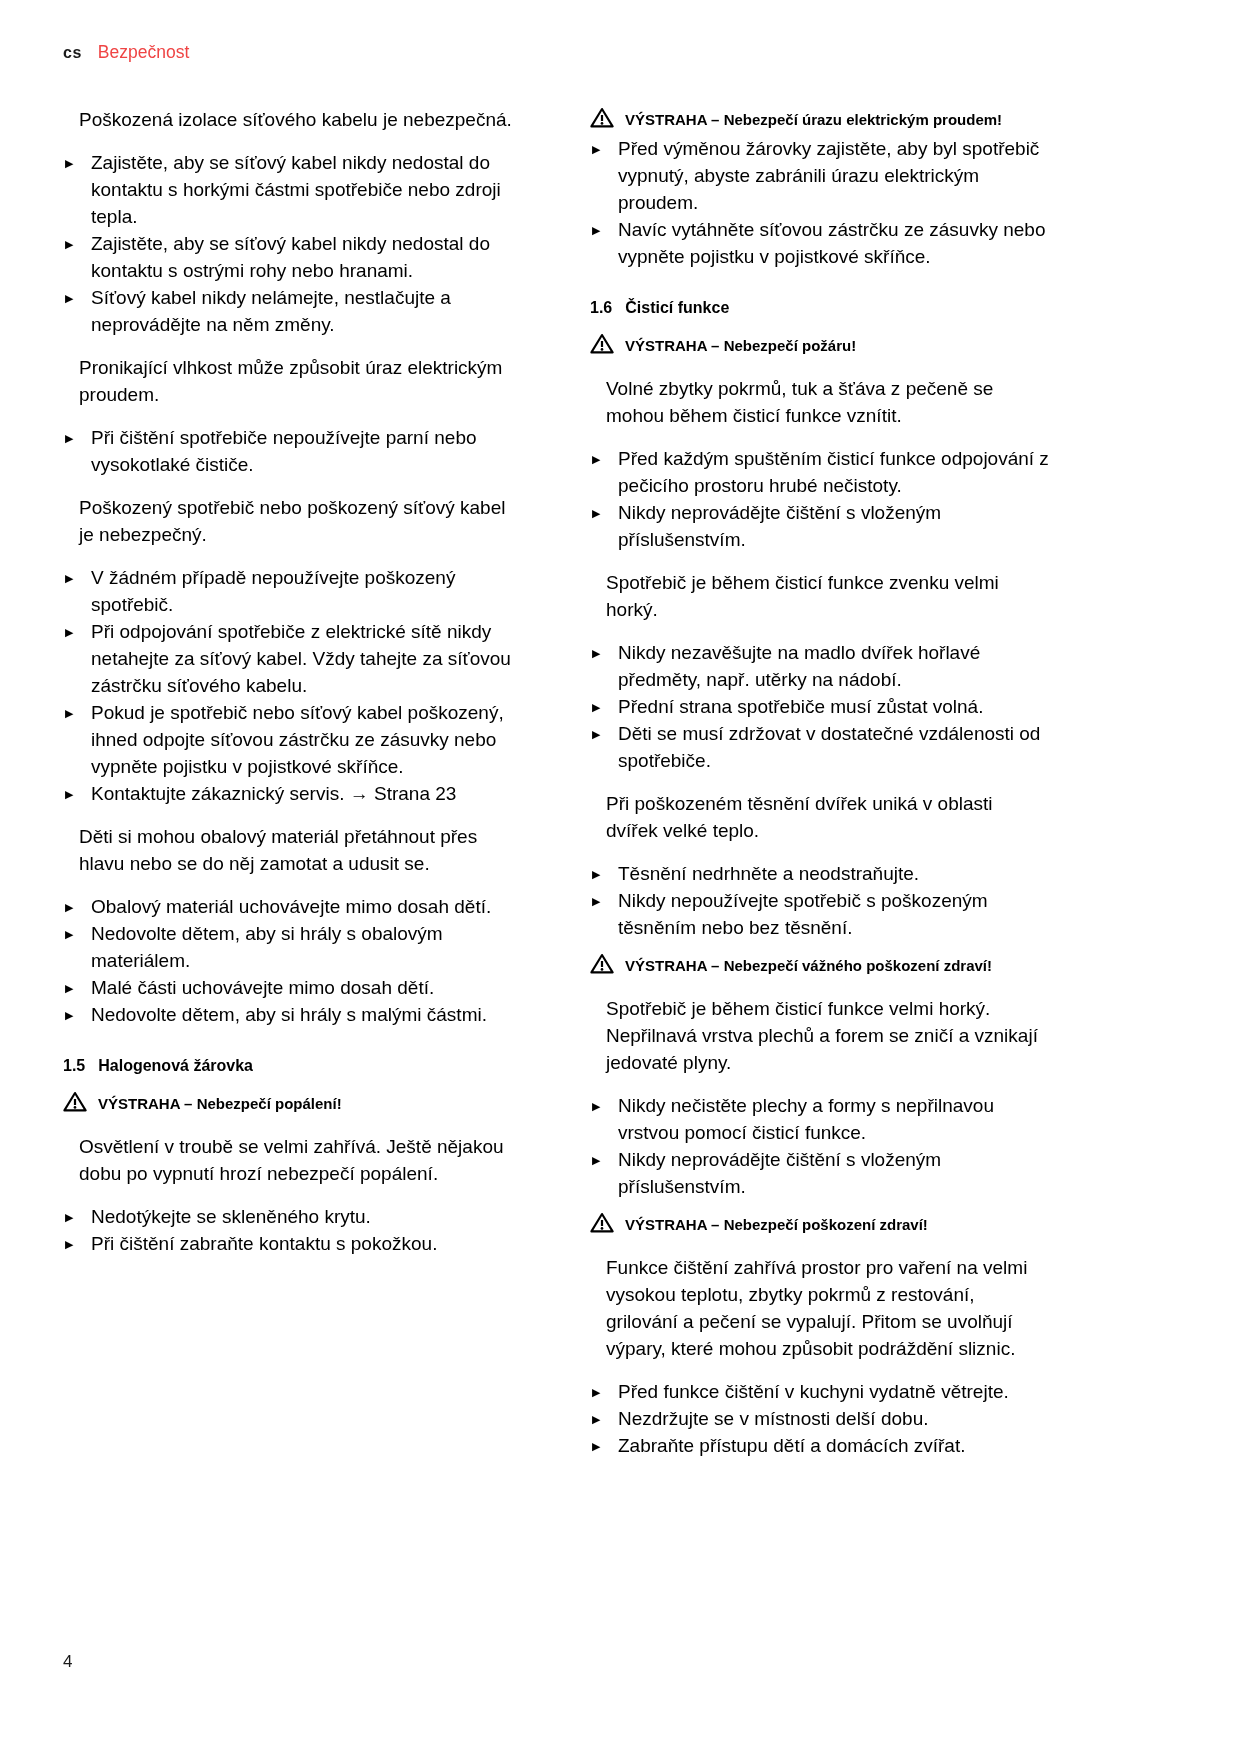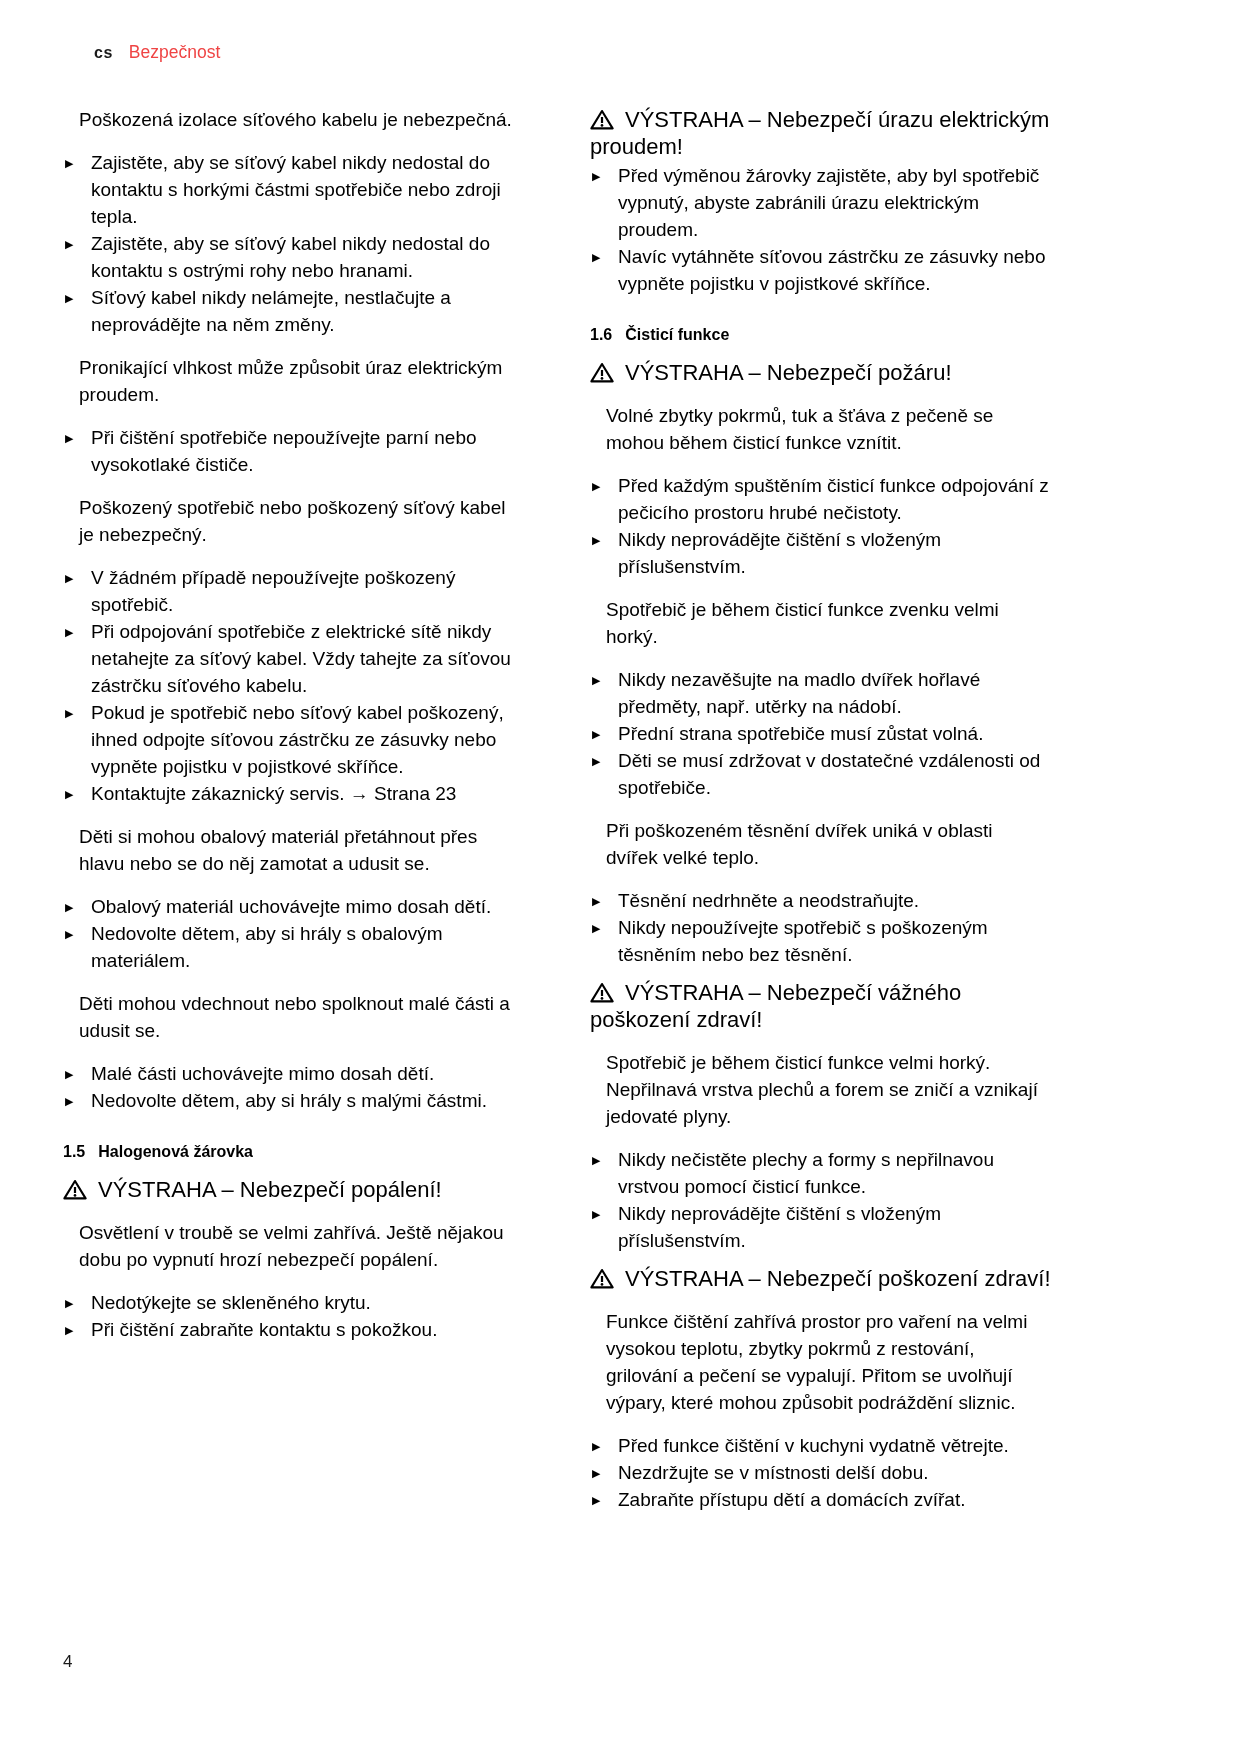--- a/index.html
+++ b/index.html
@@ -8,21 +8,21 @@
     width:1240px;height:1754px;
     margin:0 auto;
     background:#ffffff;
     font-family:"Liberation Sans","DejaVu Sans",sans-serif;
     color:#000;
     overflow:hidden;
     box-sizing:border-box;
   }
   .running-header{
     position:absolute;top:42px;left:63px;
-    display:flex;align-items:baseline;gap:16px;margin-left:31px;
+    display:flex;align-items:baseline;gap:16px;
   }
   .lang-tag{font-size:16px;font-weight:bold;color:#1a1a1a;letter-spacing:.5px;}
   .header-title{font-size:17.5px;color:#ef4444;}
   .content{
     position:absolute;top:106px;left:63px;
     display:flex;gap:60px;
   }
   .col{width:467px;}
   .col > :first-child{margin-top:0 !important;}
   .para{
@@ -31,21 +31,21 @@
   .bullet{
     font-size:19px;line-height:27px;
     position:relative;padding-left:28px;margin:0;
   }
   .bullet .marker{
     position:absolute;left:2px;top:1px;
     font-size:11px;line-height:27px;color:#000;
   }
   .ref{}
   .warning{
-    font-size:22px;line-height:27px;font-weight:normal;
+    font-size:15px;line-height:27px;font-weight:bold;
     margin:11px 0 2px 0;
   }
   .warning .wicon{
     display:inline-block;width:24px;height:21px;
     vertical-align:-3px;margin-right:11px;
   }
   .warning .wicon svg{display:block;width:24px;height:21px;}
   .section{
     font-size:16px;line-height:27px;font-weight:bold;
     margin:24px 0 10px 0;
@@ -75,21 +75,20 @@
         <div class="para">Pronikající vlhkost může způsobit úraz elektrickým proudem.</div>
         <div class="bullet"><span class="marker">▶</span><span>Při čištění spotřebiče nepoužívejte parní nebo vysokotlaké čističe.</span></div>
         <div class="para">Poškozený spotřebič nebo poškozený síťový kabel je nebezpečný.</div>
         <div class="bullet"><span class="marker">▶</span><span>V žádném případě nepoužívejte poškozený spotřebič.</span></div>
         <div class="bullet"><span class="marker">▶</span><span>Při odpojování spotřebiče z elektrické sítě nikdy netahejte za síťový kabel. Vždy tahejte za síťovou zástrčku síťového kabelu.</span></div>
         <div class="bullet"><span class="marker">▶</span><span>Pokud je spotřebič nebo síťový kabel poškozený, ihned odpojte síťovou zástrčku ze zásuvky nebo vypněte pojistku v pojistkové skříňce.</span></div>
         <div class="bullet"><span class="marker">▶</span><span>Kontaktujte zákaznický servis.</span> <span class="ref">→ Strana 23</span></div>
         <div class="para">Děti si mohou obalový materiál přetáhnout přes hlavu nebo se do něj zamotat a udusit se.</div>
         <div class="bullet"><span class="marker">▶</span><span>Obalový materiál uchovávejte mimo dosah dětí.</span></div>
         <div class="bullet"><span class="marker">▶</span><span>Nedovolte dětem, aby si hrály s obalovým materiálem.</span></div>
-        <div class="para">Děti mohou vdechnout nebo spolknout malé části a udusit se.</div>
         <div class="bullet"><span class="marker">▶</span><span>Malé části uchovávejte mimo dosah dětí.</span></div>
         <div class="bullet"><span class="marker">▶</span><span>Nedovolte dětem, aby si hrály s malými částmi.</span></div>
         <div class="section"><span class="snum">1.5</span><span>Halogenová žárovka</span></div>
         <div class="warning"><span class="wicon"><svg viewBox="0 0 24 21" xmlns="http://www.w3.org/2000/svg">
               <path d="M12 2 L22.6 19.4 L1.4 19.4 Z" fill="none" stroke="#000" stroke-width="2.1" stroke-linejoin="round"></path>
               <rect x="10.9" y="8" width="2.2" height="6" fill="#000"></rect>
               <circle cx="12" cy="16.4" r="1.35" fill="#000"></circle>
             </svg></span><span>VÝSTRAHA – Nebezpečí popálení!</span></div>
         <div class="para">Osvětlení v troubě se velmi zahřívá. Ještě nějakou dobu po vypnutí hrozí nebezpečí popálení.</div>
         <div class="bullet"><span class="marker">▶</span><span>Nedotýkejte se skleněného krytu.</span></div>

